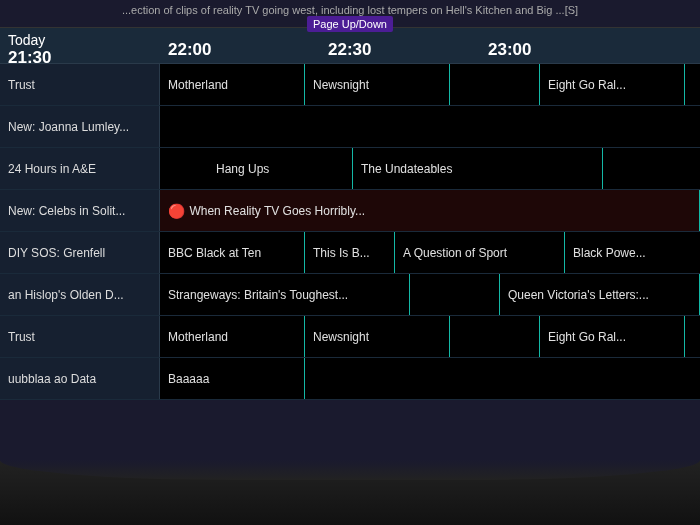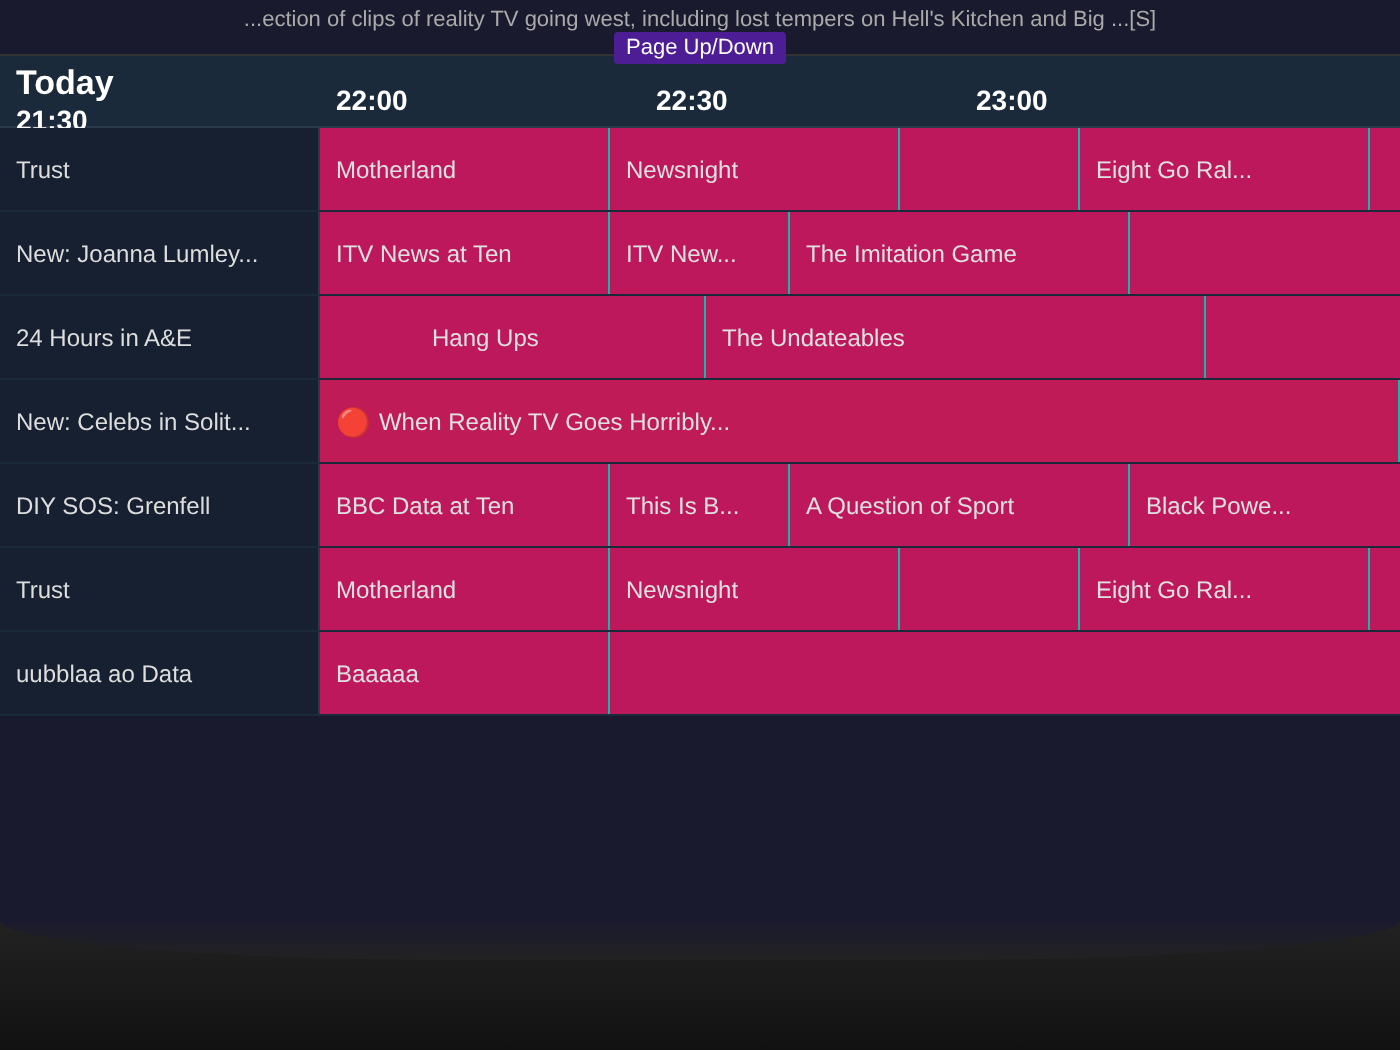--- a/index.html
+++ b/index.html
@@ -61,27 +61,27 @@
       color: #fff;
       font-size: 12px;
       padding: 4px 8px;
       display: flex;
       flex-direction: column;
       justify-content: center;
     }
 
     .time-value {
       color: #fff;
-      font-size: 14px;
+      font-size: 17px;
       font-weight: bold;
     }
 
     
     .guide-container {
-      background: #be185d;
+      background: #000000;
     }
 
     .guide-row {
       display: grid;
       grid-template-columns: 160px 1fr;
       min-height: 42px;
       border-bottom: 1px solid #1a2a3a;
     }
 
     .channel-cell {
@@ -135,22 +135,22 @@
 
     .bezel-curve {
       width: 100%;
       height: 20px;
       background: linear-gradient(to bottom, #1a1a2e, #222);
       border-radius: 0 0 50% 50% / 0 0 30px 30px;
     }
 
     .today-label {
       color: #fff;
-      font-size: 17px;
-      font-weight: bold;
+      font-size: 14px;
+      font-weight: normal;
     }
   </style>
 </head>
 <body>
 
 <div class="screen">
 
   <div class="top-banner">
     <span class="top-banner-text">...ection of clips of reality TV going west, including lost tempers on Hell's Kitchen and Big ...[S]</span>
     <span class="page-control">Page Up/Down</span>
@@ -186,31 +186,20 @@
           <div class="program" style="width: 90px;">
             <span></span>
           </div>
           <div class="program" style="width: 145px;">
             <span>Eight Go Ral...</span>
           </div>
         </div>
       </div>
       <div class="guide-row">
         <div class="channel-cell">New: Joanna Lumley...</div>
-        <div class="programs-cell">
-          <div class="program" style="width: 145px;">
-            <span>ITV News at Ten</span>
-          </div>
-          <div class="program" style="width: 90px;">
-            <span>ITV New...</span>
-          </div>
-          <div class="program" style="width: 170px;">
-            <span>The Imitation Game</span>
-          </div>
-        </div>
       </div>
       <div class="guide-row">
         <div class="channel-cell">24 Hours in A&amp;E</div>
         <div class="programs-cell">
           <div class="program" style="width: 145px; margin-left: 48px;">
             <span>Hang Ups</span>
           </div>
           <div class="program" style="width: 250px;">
             <span>The Undateables</span>
           </div>
@@ -222,30 +211,44 @@
           <div class="program current" style="flex: 1 1 0%;">
             <span class="program-icon">🔴</span>
             <span>When Reality TV Goes Horribly...</span>
           </div>
         </div>
       </div>
       <div class="guide-row">
         <div class="channel-cell">DIY SOS: Grenfell</div>
         <div class="programs-cell">
           <div class="program" style="width: 145px;">
-            <span>BBC Data at Ten</span>
+            <span>BBC Black at Ten</span>
           </div>
           <div class="program" style="width: 90px;">
             <span>This Is B...</span>
           </div>
           <div class="program" style="width: 170px;">
             <span>A Question of Sport</span>
           </div>
           <div class="program" style="width: 145px;">
             <span>Black Powe...</span>
+          </div>
+        </div>
+      </div>
+      <div class="guide-row">
+        <div class="channel-cell">an Hislop's Olden D...</div>
+        <div class="programs-cell">
+          <div class="program" style="width: 250px;">
+            <span>Strangeways: Britain's Toughest...</span>
+          </div>
+          <div class="program" style="width: 90px;">
+            <span></span>
+          </div>
+          <div class="program" style="flex: 1 1 0%;">
+            <span>Queen Victoria's Letters:...</span>
           </div>
         </div>
       </div>
       <div class="guide-row">
         <div class="channel-cell">Trust</div>
         <div class="programs-cell">
           <div class="program" style="width: 145px;">
             <span>Motherland</span>
           </div>
           <div class="program" style="width: 145px;">

